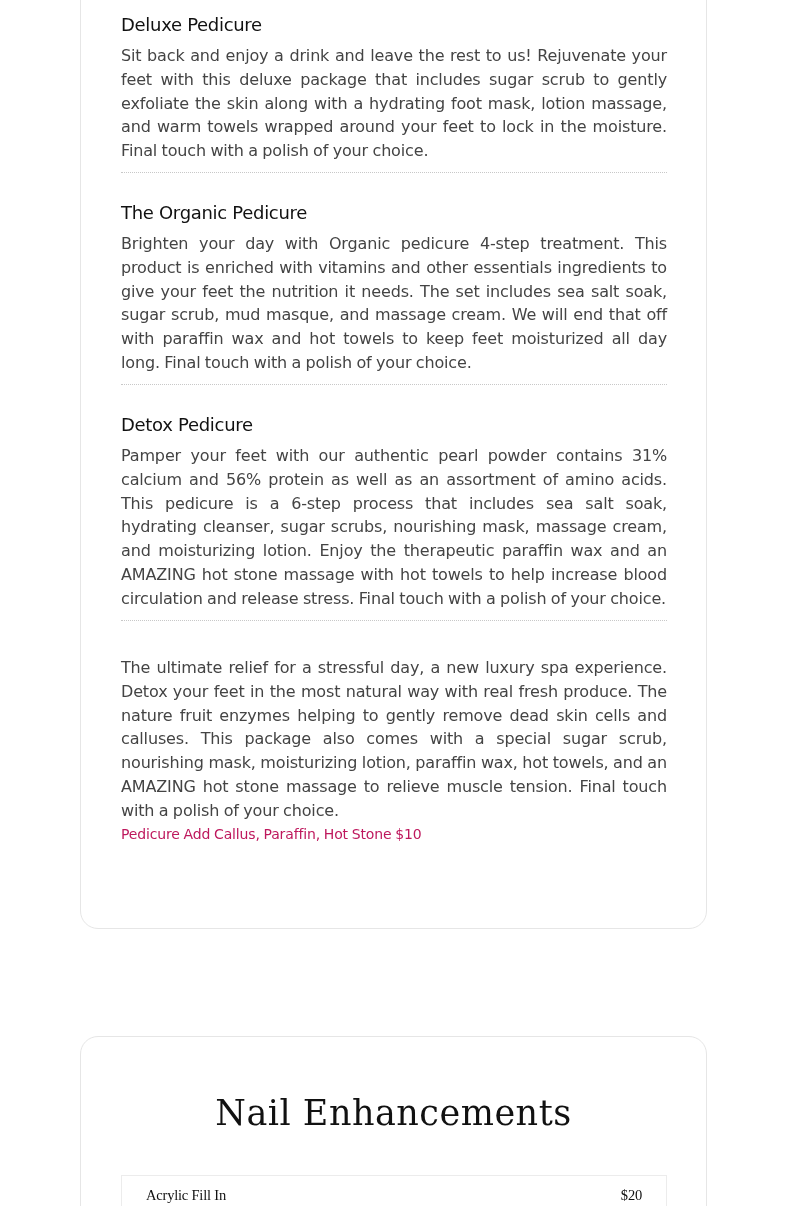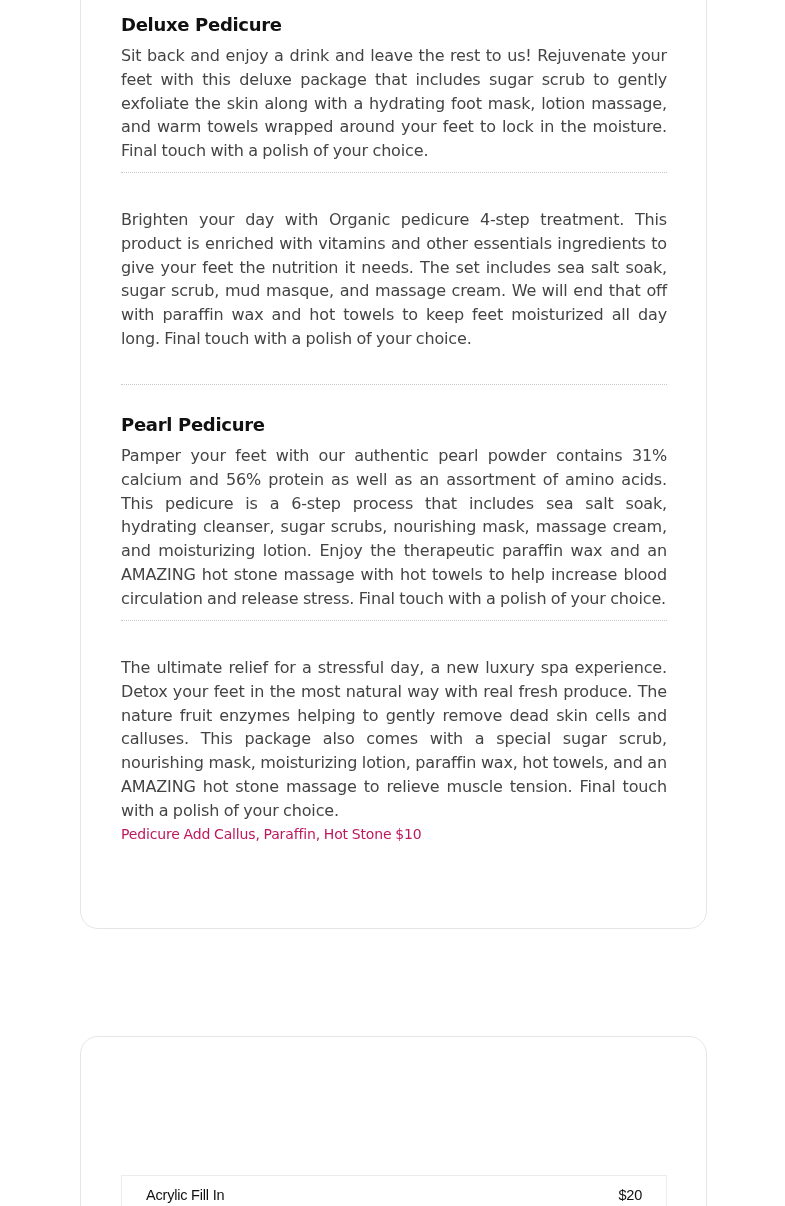--- a/index.html
+++ b/index.html
@@ -32,21 +32,21 @@
       height: 260px;
     }
     .service {
       position: absolute;
       left: 40px;
       width: 546px;
     }
     .service-title {
       font-family: "DejaVu Sans", sans-serif;
       font-size: 18px;
-      font-weight: 700;
+      font-weight: 400;
       color: #111;
       letter-spacing: -0.3px;
       line-height: 24px;
       white-space: nowrap;
     }
     .service-desc {
       margin-top: 7px;
       font-family: "DejaVu Sans", sans-serif;
       font-size: 16px;
       color: #444;
@@ -89,58 +89,60 @@
       left: 40px;
       width: 546px;
       height: 40px;
       border: 1px solid #ececec;
       display: flex;
       align-items: center;
       justify-content: space-between;
       padding: 0 24px;
     }
     .price-name, .price-value {
-      font-family: Liberation Sans, sans-serif;
+      font-family: Liberation Serif, serif;
       font-size: 14.5px;
       font-weight: 500;
       color: #111;
       letter-spacing: -0.2px;
     }
   </style>
 </head>
 <body>
 
 <div class="page">
 
   <div class="card card-pedicure">
 
     <div class="service" style="top:52px;">
       <div class="service-title">Deluxe Pedicure</div>
       <div class="service-desc">Sit back and enjoy a drink and leave the rest to us! Rejuvenate your feet with this deluxe package that includes sugar scrub to gently exfoliate the skin along with a hydrating foot mask, lotion massage, and warm towels wrapped around your feet to lock in the moisture. Final touch with a polish of your choice.</div>
     </div>
     <div class="sep" style="top:211px;"></div>
 
     <div class="service" style="top:240px;">
+      <div class="service-title">The Organic Pedicure</div>
       <div class="service-desc">Brighten your day with Organic pedicure 4-step treatment. This product is enriched with vitamins and other essentials ingredients to give your feet the nutrition it needs. The set includes sea salt soak, sugar scrub, mud masque, and massage cream. We will end that off with paraffin wax and hot towels to keep feet moisturized all day long. Final touch with a polish of your choice.</div>
     </div>
     <div class="sep" style="top:423px;"></div>
 
     <div class="service" style="top:452px;">
-      <div class="service-title">Pearl Pedicure</div>
+      <div class="service-title">Detox Pedicure</div>
       <div class="service-desc">Pamper your feet with our authentic pearl powder contains 31% calcium and 56% protein as well as an assortment of amino acids. This pedicure is a 6-step process that includes sea salt soak, hydrating cleanser, sugar scrubs, nourishing mask, massage cream, and moisturizing lotion. Enjoy the therapeutic paraffin wax and an AMAZING hot stone massage with hot towels to help increase blood circulation and release stress. Final touch with a polish of your choice.</div>
     </div>
     <div class="sep" style="top:659px;"></div>
 
     <div class="service" style="top:688px;">
       <div class="service-desc">The ultimate relief for a stressful day, a new luxury spa experience. Detox your feet in the most natural way with real fresh produce. The nature fruit enzymes helping to gently remove dead skin cells and calluses. This package also comes with a special sugar scrub, nourishing mask, moisturizing lotion, paraffin wax, hot towels, and an AMAZING hot stone massage to relieve muscle tension. Final touch with a polish of your choice.</div>
       <div class="service-extra">Pedicure Add Callus, Paraffin, Hot Stone $10</div>
     </div>
 
   </div>
 
   <div class="card card-nails">
+    <h2 class="section-heading">Nail Enhancements</h2>
     <div class="price-row">
       <span class="price-name">Acrylic Fill In</span>
       <span class="price-value">$20</span>
     </div>
   </div>
 
 </div>
 
 </body></html>

